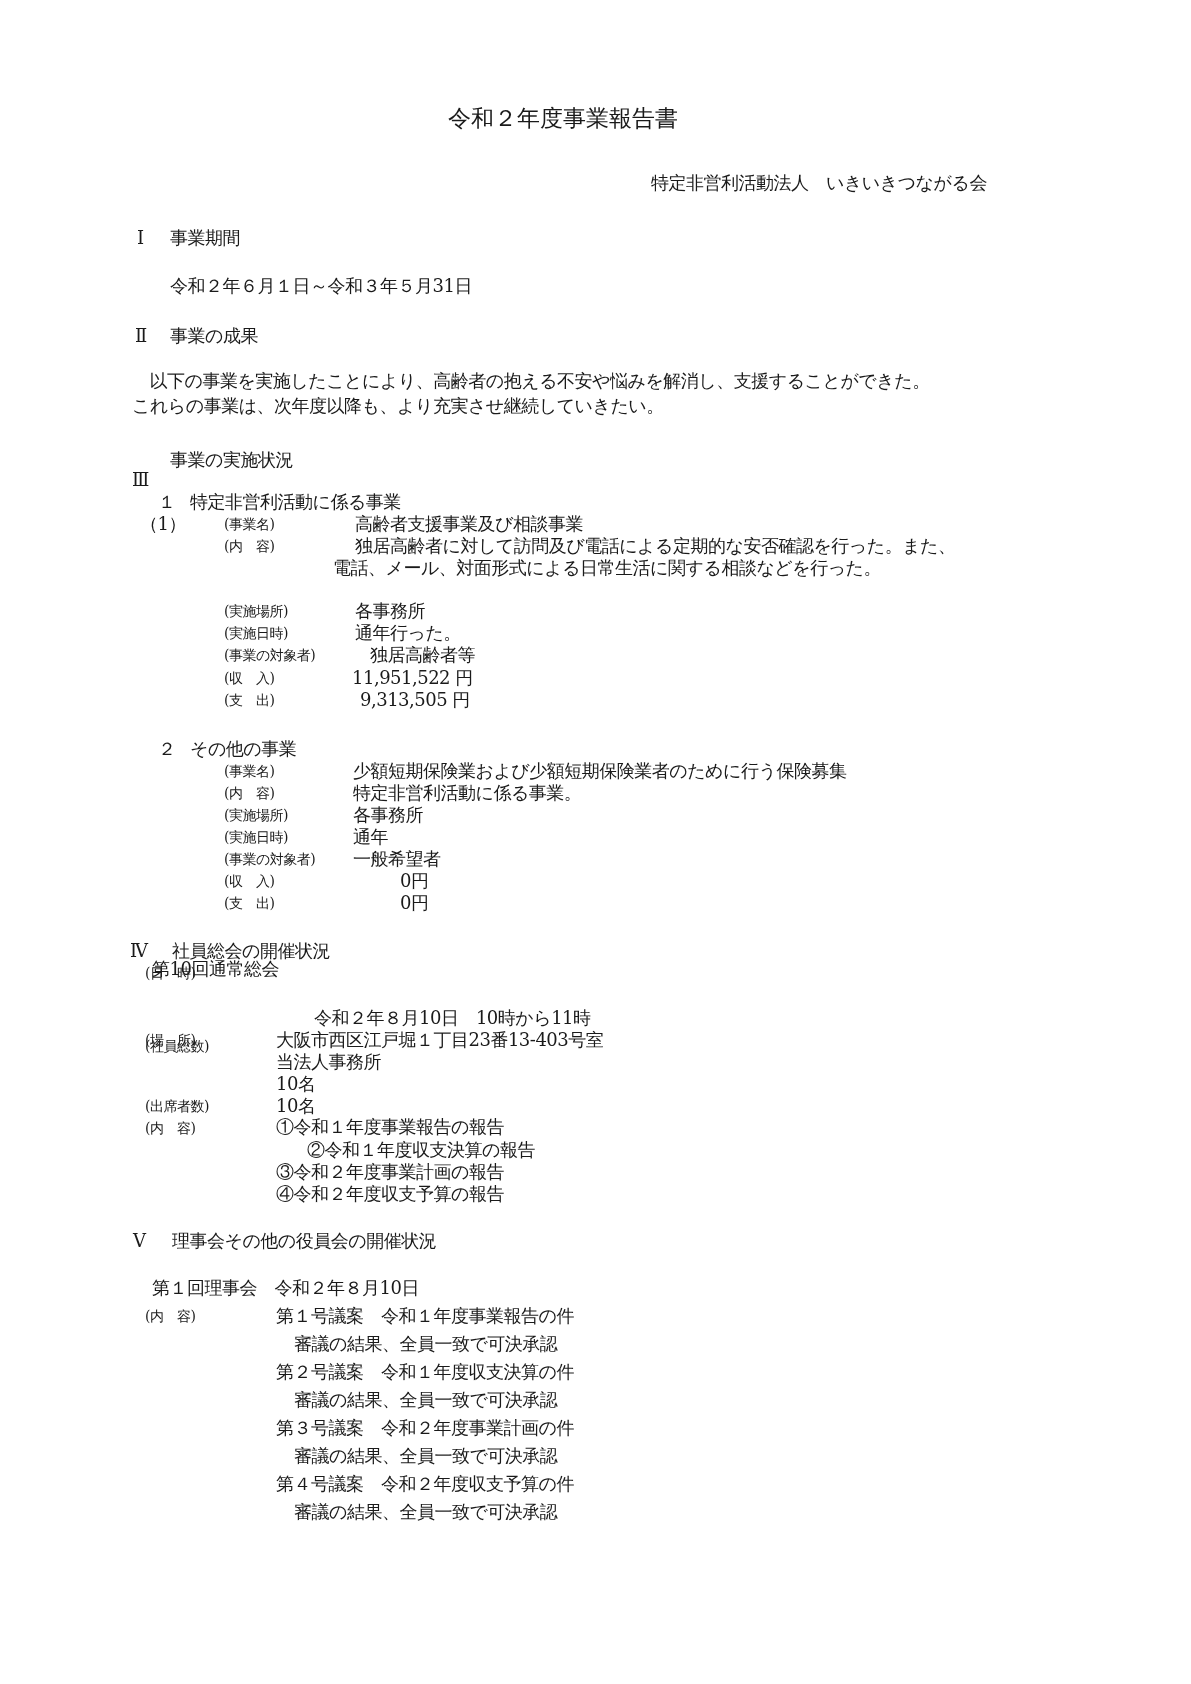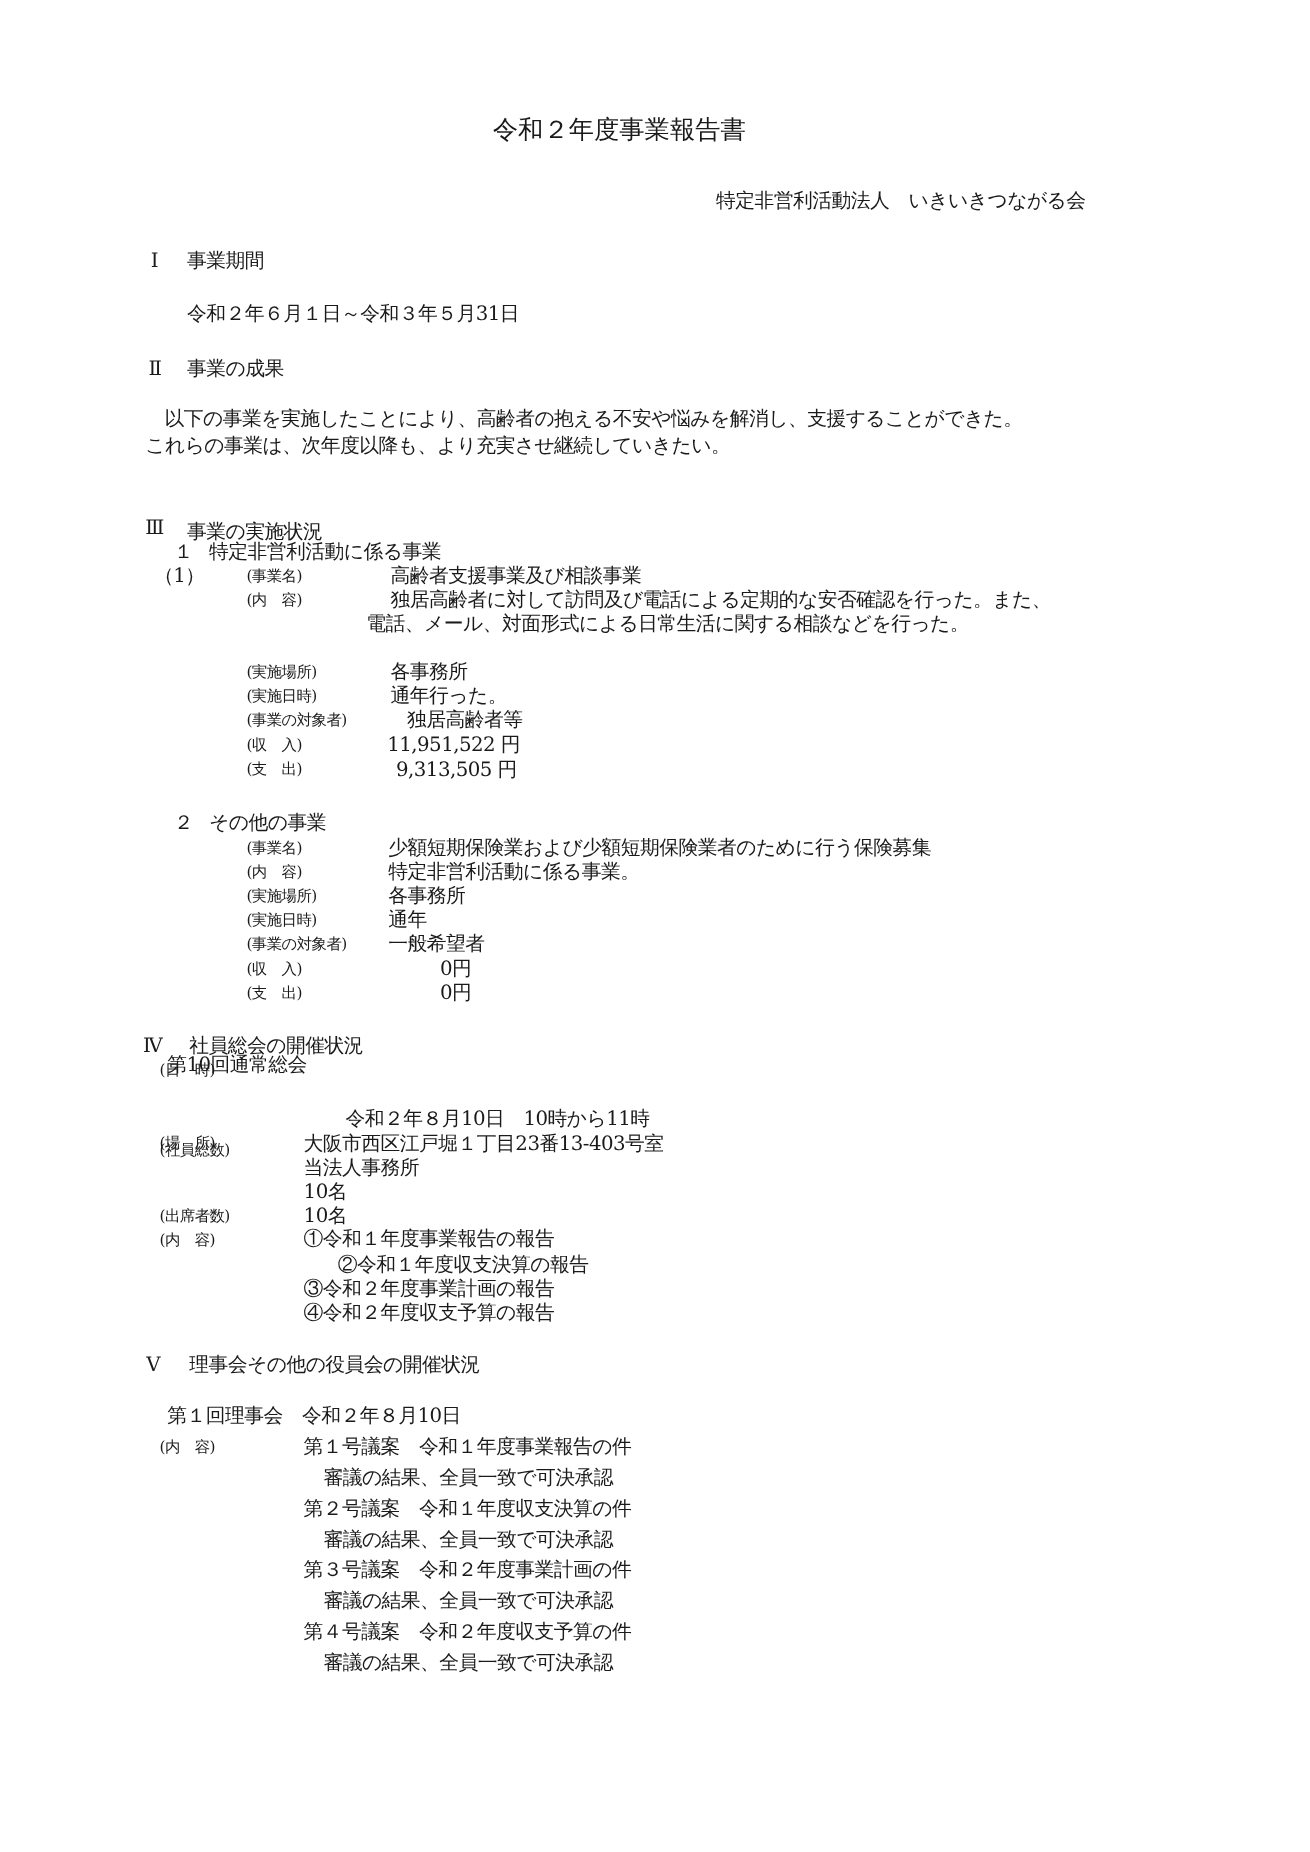--- a/index.html
+++ b/index.html
@@ -18,21 +18,21 @@
 <div class="t" style="left:137px; top:227px;">Ⅰ</div>
 <div class="t" style="left:170px; top:227px;">事業期間</div>
 <div class="t" style="left:170px; top:275px;">令和２年６月１日～令和３年５月31日</div>
 
 <div class="t" style="left:135px; top:325px;">Ⅱ</div>
 <div class="t" style="left:170px; top:325px;">事業の成果</div>
 <div class="t" style="left:132px; top:370px;">　以下の事業を実施したことにより、高齢者の抱える不安や悩みを解消し、支援することができた。</div>
 <div class="t" style="left:132px; top:395px;">これらの事業は、次年度以降も、より充実させ継続していきたい。</div>
 
 <div class="t" style="left:132px; top:469px;">Ⅲ</div>
-<div class="t" style="left:170px; top:473px;">事業の実施状況</div>
+<div class="t" style="left:170px; top:449px;">事業の実施状況</div>
 <div class="t" style="left:158px; top:491px;">１</div>
 <div class="t" style="left:190px; top:491px;">特定非営利活動に係る事業</div>
 <div class="t" style="left:140px; top:513px;">（1）</div>
 
 <div class="lbl" style="left:224px; top:513px;">(事業名)</div>
 <div class="t" style="left:355px; top:513px;">高齢者支援事業及び相談事業</div>
 <div class="lbl" style="left:224px; top:535px;">(内　容)</div>
 <div class="t" style="left:355px; top:535px;">独居高齢者に対して訪問及び電話による定期的な安否確認を行った。また、</div>
 <div class="t" style="left:333px; top:557px;">電話、メール、対面形式による日常生活に関する相談などを行った。</div>
 

